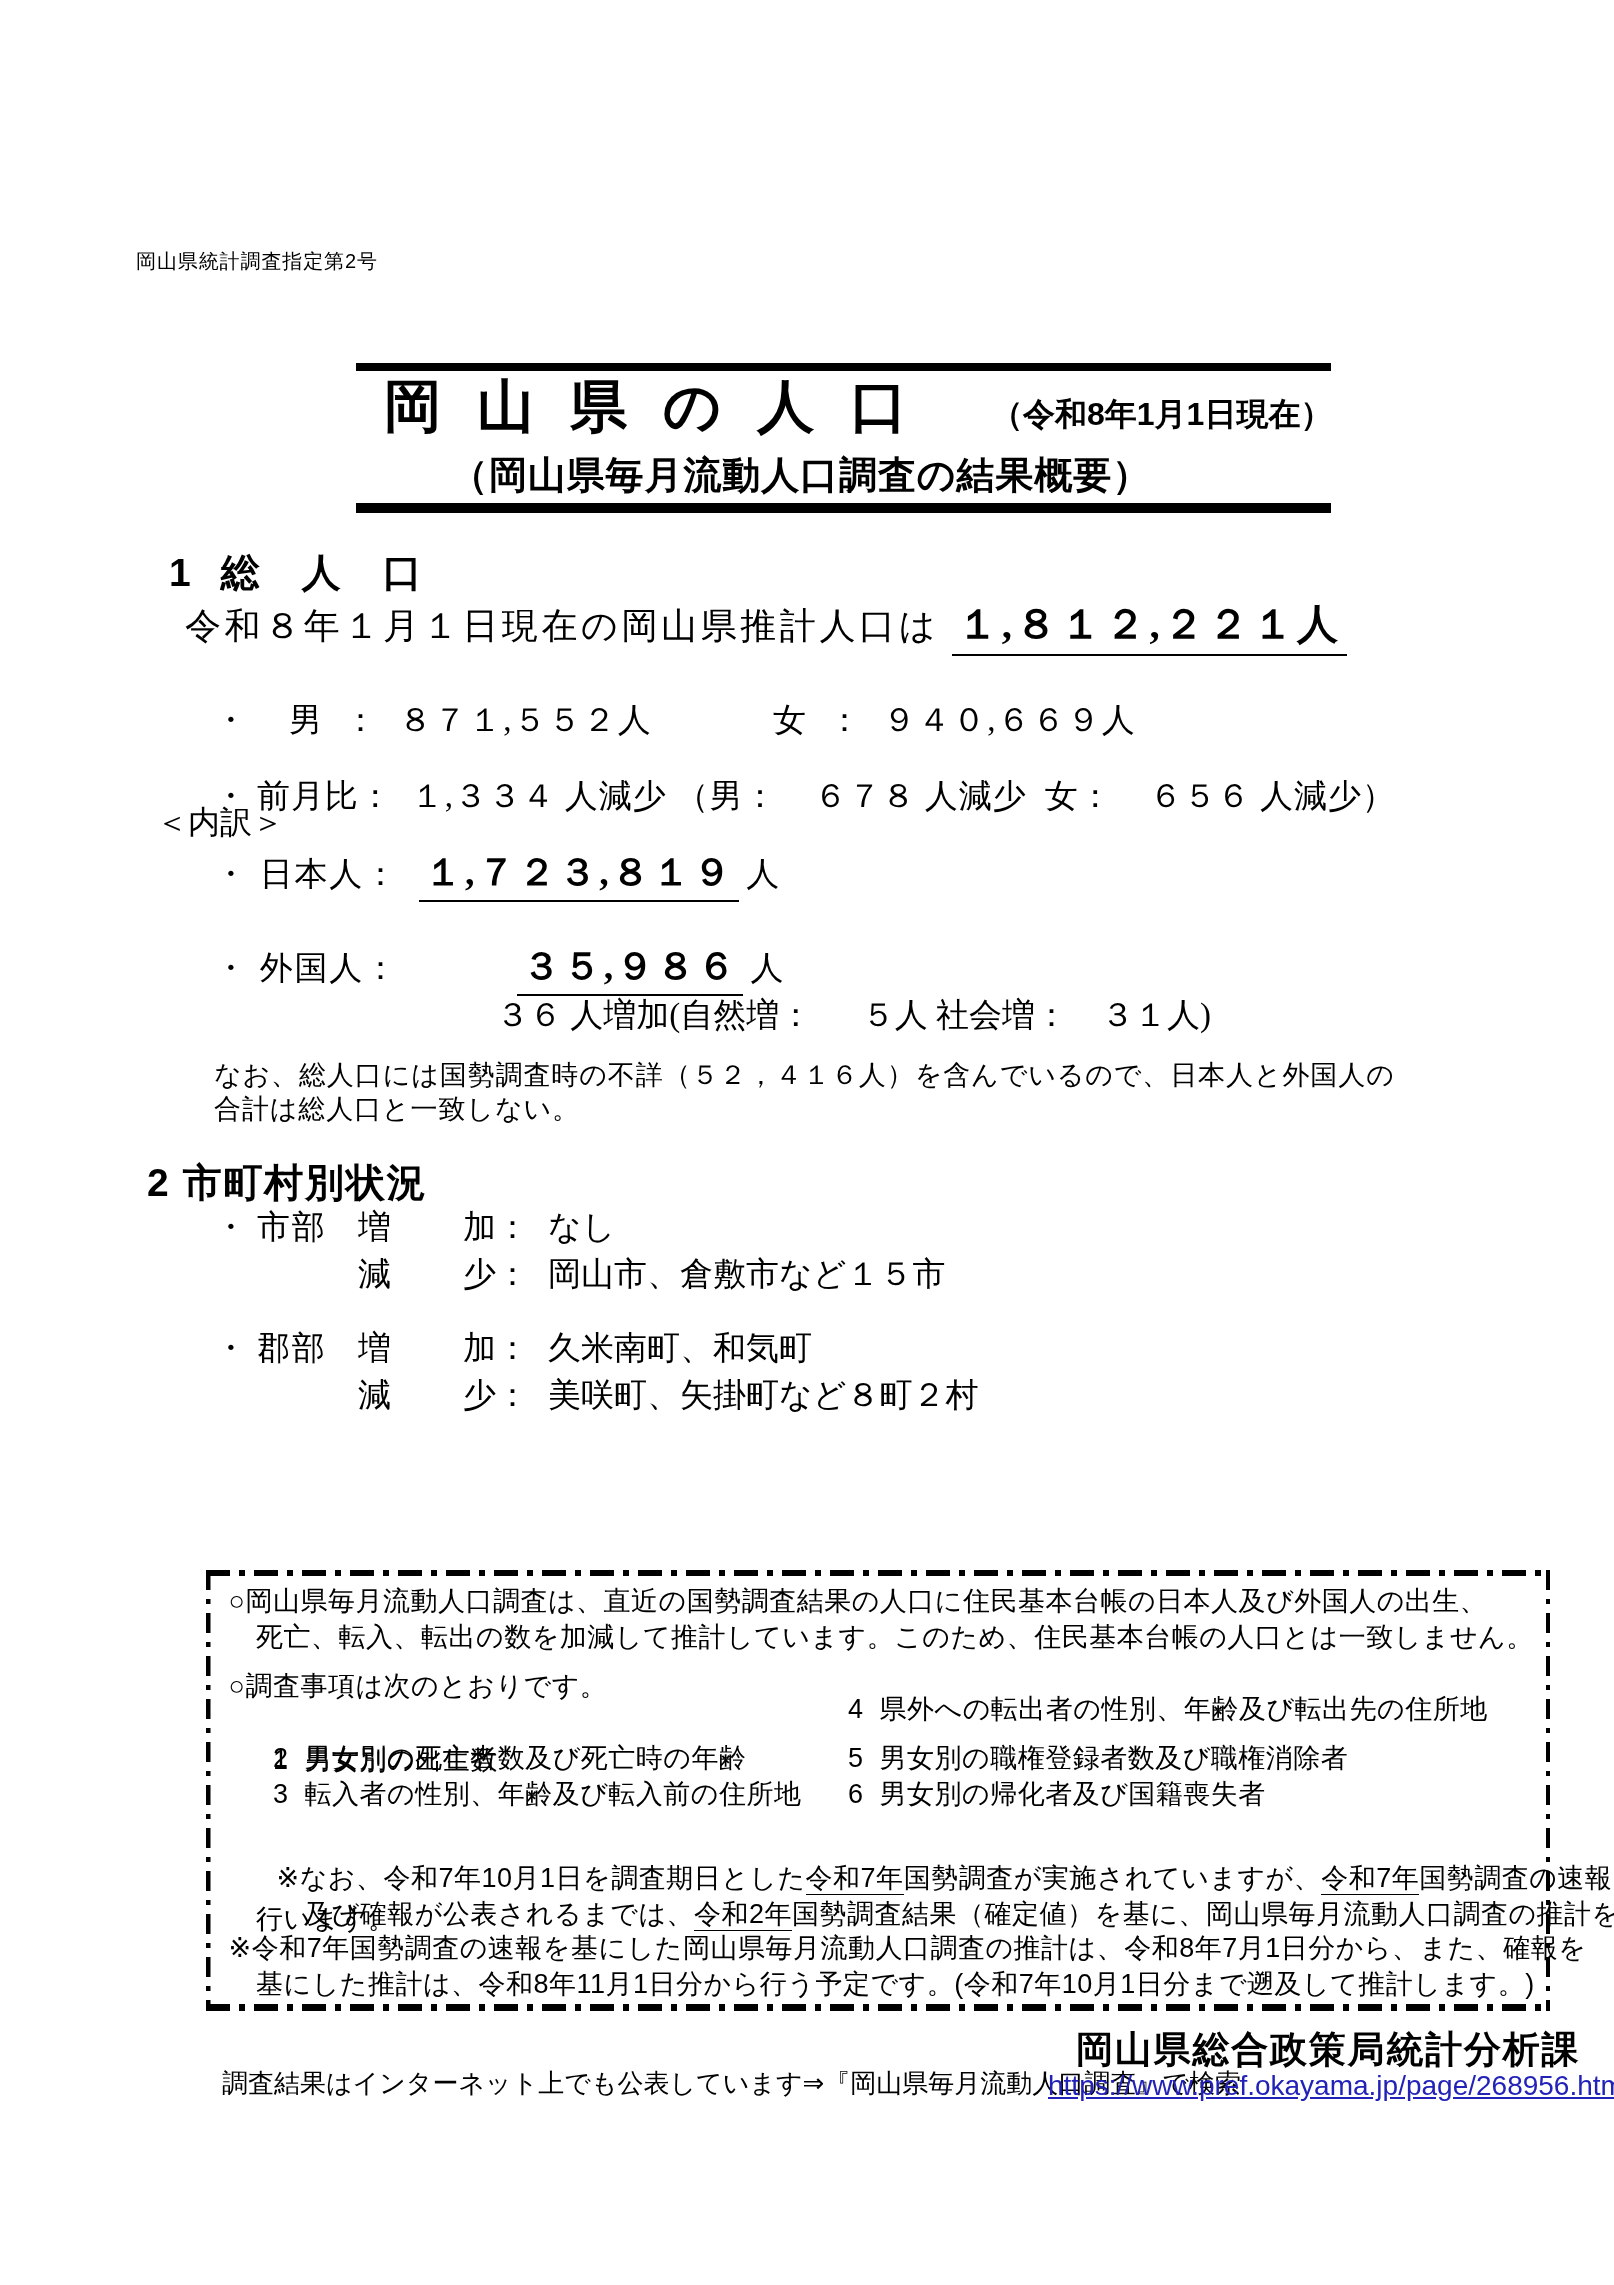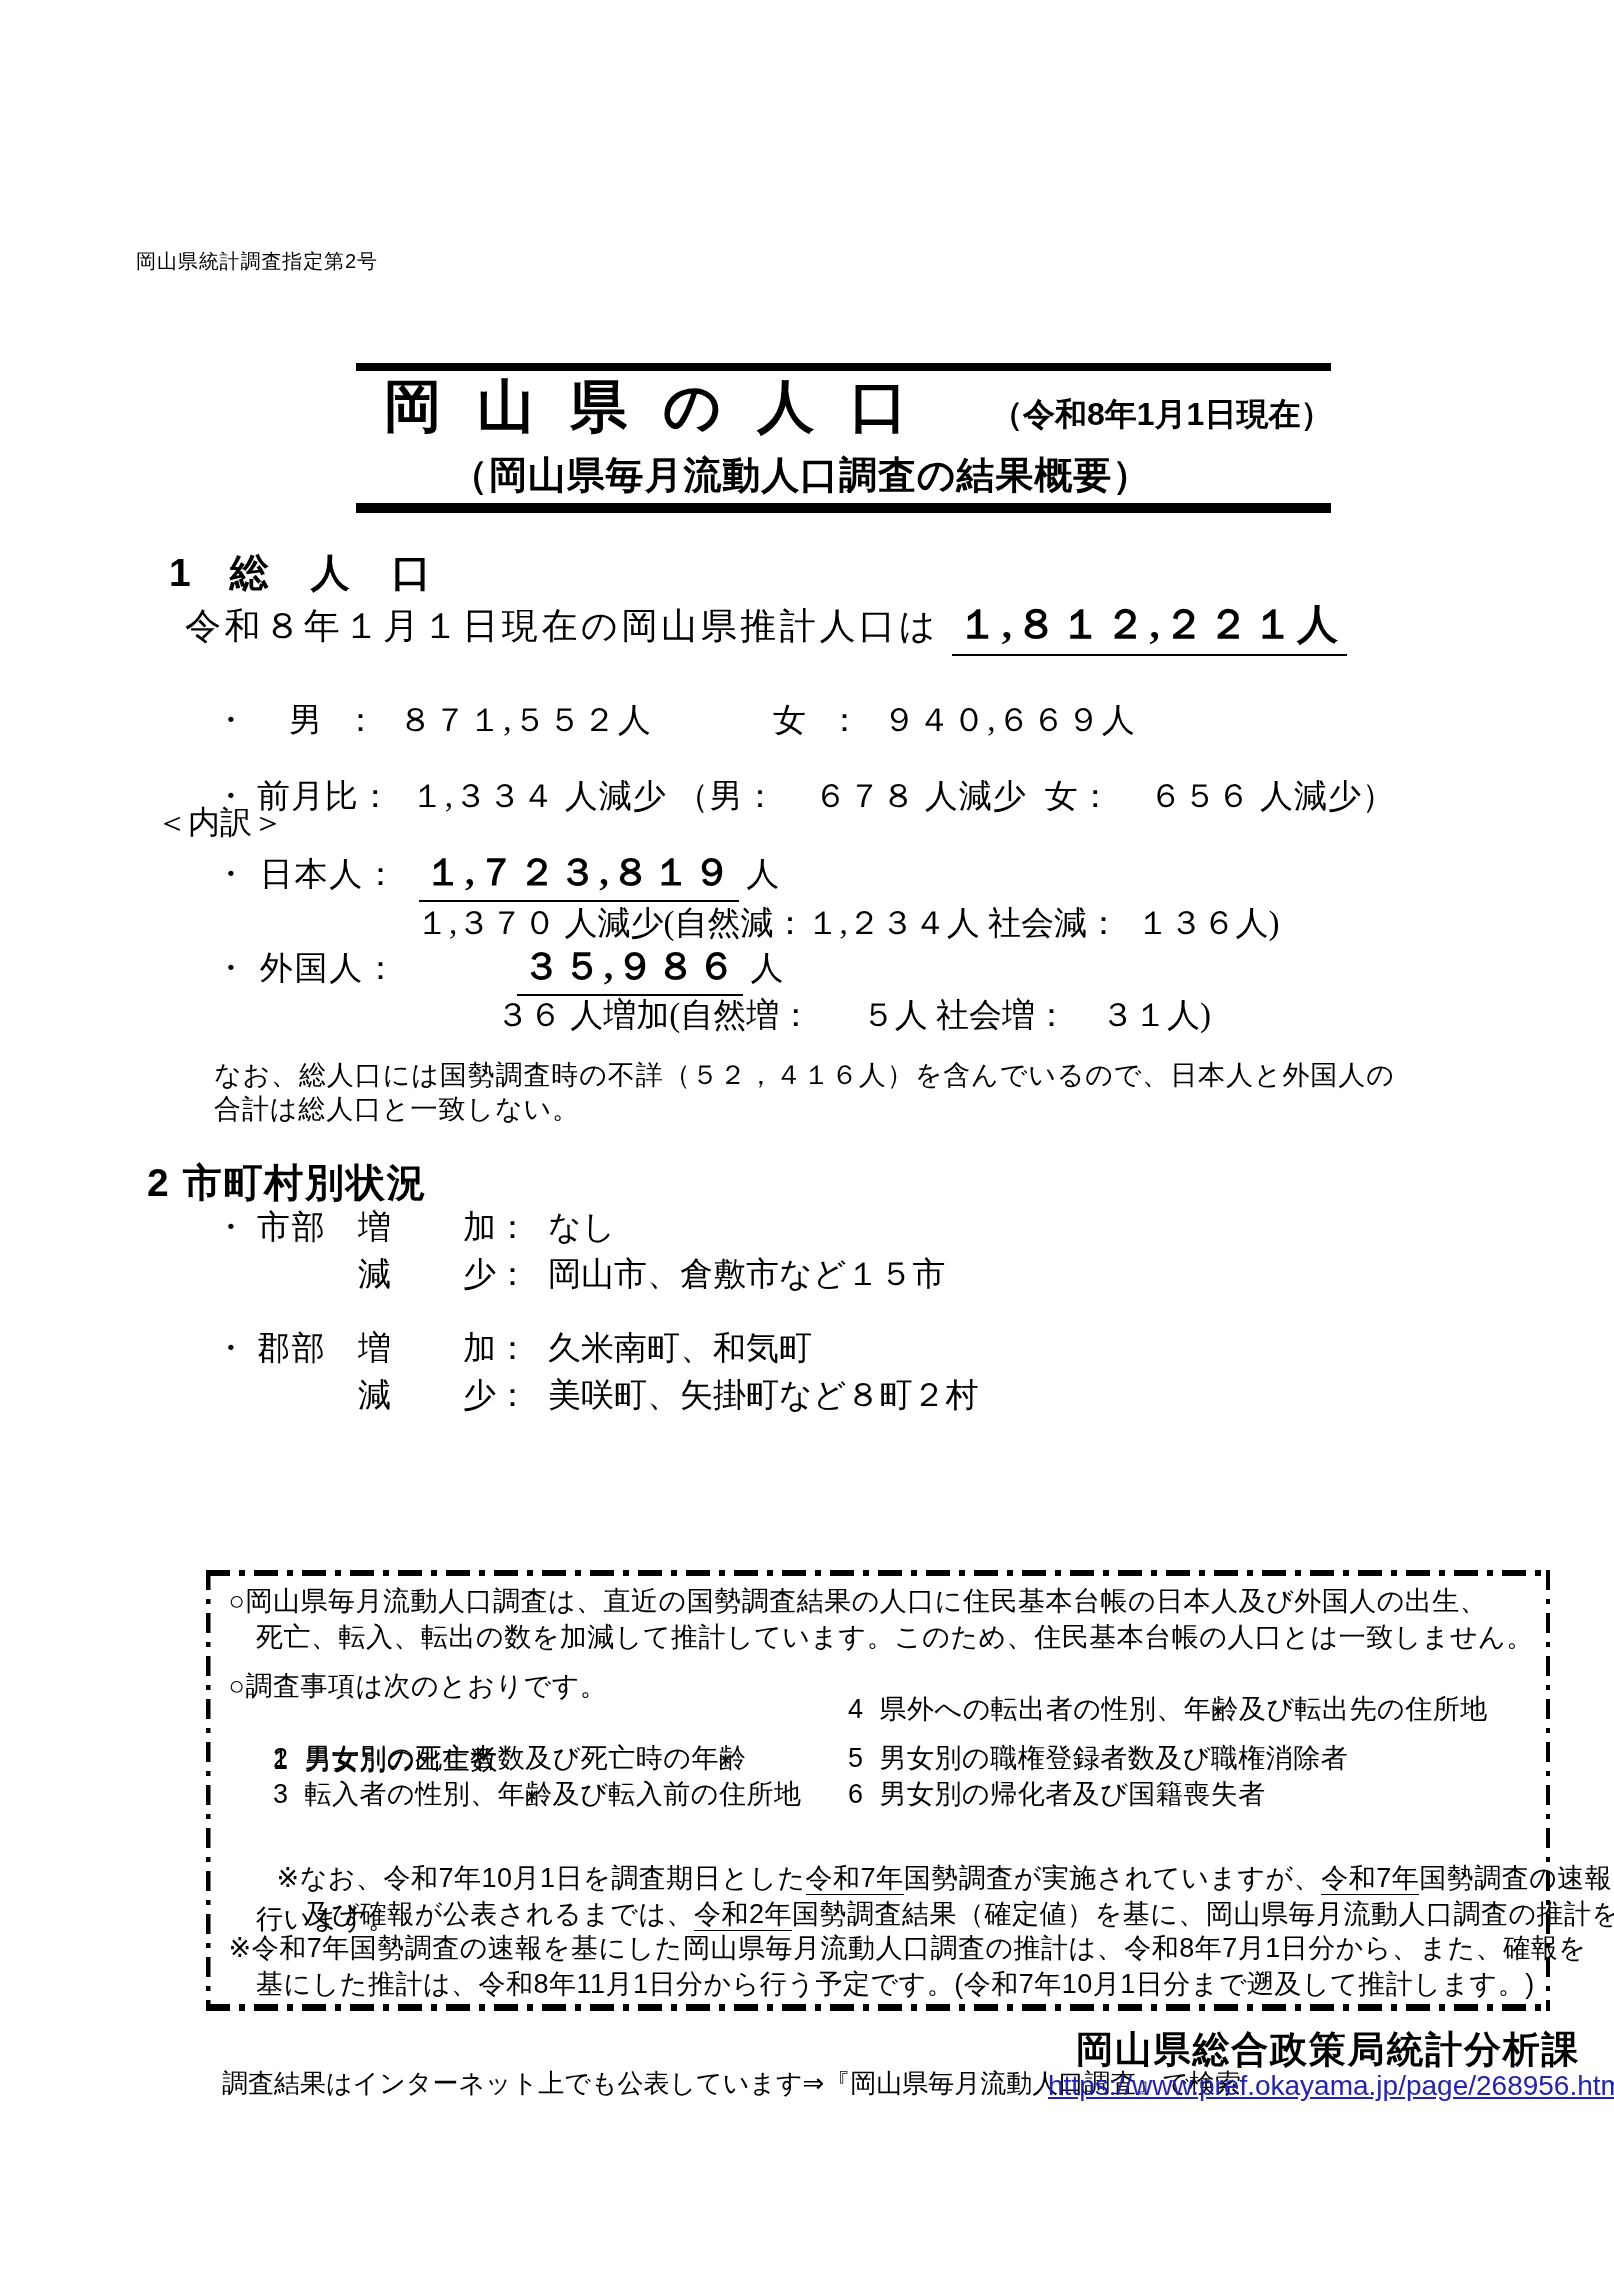--- a/index.html
+++ b/index.html
@@ -11,21 +11,21 @@
   .doc-number{left:136px;top:248px;font-size:20px;letter-spacing:0.9px;}
   .rule{position:absolute;background:#000;}
   .rule-top{left:356px;top:363px;width:975px;height:8.1px;}
   .rule-bottom{left:356px;top:503px;width:975px;height:10px;}
   .main-title{left:384px;top:369px;font-size:57px;font-weight:bold;letter-spacing:36px;}
   .as-of{left:991px;top:393px;font-size:32px;font-weight:bold;}
   .subtitle{left:450px;top:450px;font-size:38px;font-weight:bold;letter-spacing:0.9px;}
 
   .sec-head{display:flex;align-items:baseline;font-weight:bold;}
   .sec1-head{left:169px;top:546px;font-size:39px;}
-  .sec1-head .lbl{margin-left:39px;letter-spacing:42px;}
+  .sec1-head .lbl{margin-left:30px;letter-spacing:42px;}
   .sec2-head{left:147px;top:1156px;font-size:39px;}
   .sec2-head .lbl{margin-left:14px;letter-spacing:1.8px;}
 
   .lead-line{left:185px;top:597px;display:flex;align-items:baseline;}
   .lead-txt{font-size:36px;letter-spacing:3.6px;}
   .total-val{font-size:41px;font-weight:bold;letter-spacing:3.6px;margin-left:12.7px;padding:0 5.4px 1.8px 5.4px;border-bottom:2.7px solid #000;}
 
   .mf-line{left:214px;top:698px;font-size:33px;letter-spacing:1.8px;}
   .prev-line{left:214px;top:745px;font-size:33px;letter-spacing:0.9px;margin-top:29px;}
   .uchiwake{left:156px;top:801px;font-size:32px;}
@@ -99,21 +99,20 @@
   <div class="abs serif prev-line">・ 前月比：  １,３３４ 人減少 （男：    ６７８ 人減少  女：    ６５６ 人減少）</div>
 
   <div class="abs serif uchiwake">＜内訳＞</div>
 
   <div class="abs serif pop-row jp-row">
     <span>・</span>
     <span class="plabel">日本人：</span>
     <span class="pval">１,７２３,８１９</span>
     <span class="punit">人</span>
   </div>
-  <div class="abs serif jp-change">１,３７０ 人減少(自然減：１,２３４人 社会減：  １３６人)</div>
 
   <div class="abs serif pop-row fg-row">
     <span>・</span>
     <span class="plabel">外国人：</span>
     <span class="pval">３５,９８６</span>
     <span class="punit">人</span>
   </div>
   <div class="abs serif fg-change">３６ 人増加(自然増：      ５人 社会増：    ３１人)</div>
 
   <div class="abs serif s1-note s1-note-1">なお、総人口には国勢調査時の不詳（５２，４１６人）を含んでいるので、日本人と外国人の</div>

